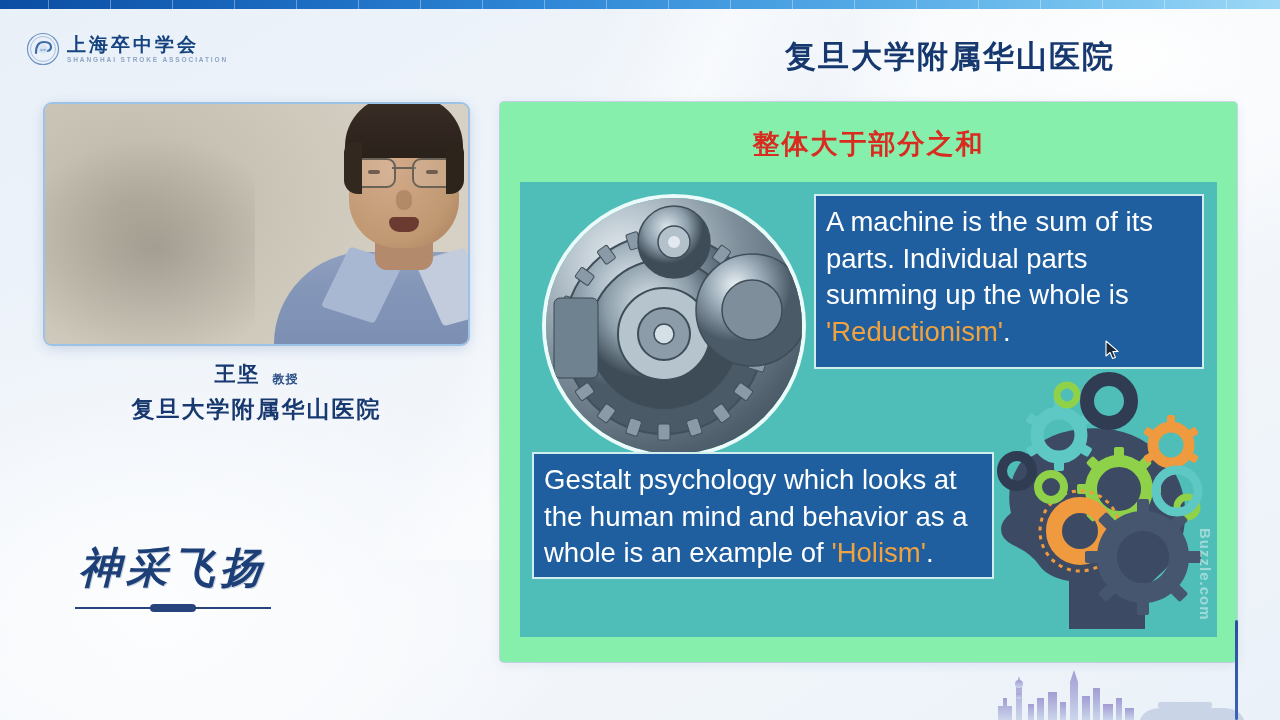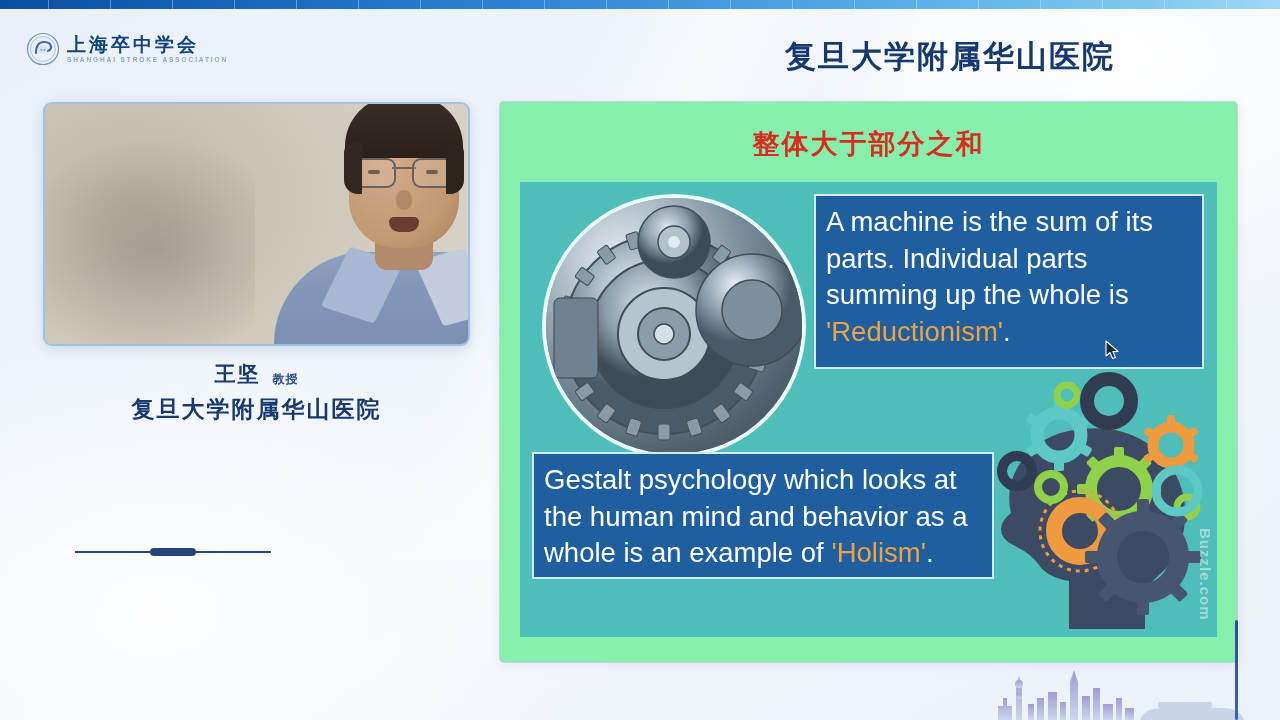--- a/index.html
+++ b/index.html
@@ -213,20 +213,21 @@
 
 <div id="speaker">
   <div class="row1">
     <span class="name">王坚</span>
     <span class="role">教授</span>
   </div>
   <div class="org">复旦大学附属华山医院</div>
 </div>
 
 <div id="brand">
+  <div class="cal">神采飞扬</div>
   <div class="rule">
     <div class="bar"></div>
       <div class="knob"></div>
   </div>
 </div>
 
 <div id="skyline">
   <svg width="290" height="62" viewBox="0 0 290 62">
     <defs>
       <linearGradient id="sky" x1="0" y1="0" x2="0" y2="1">

